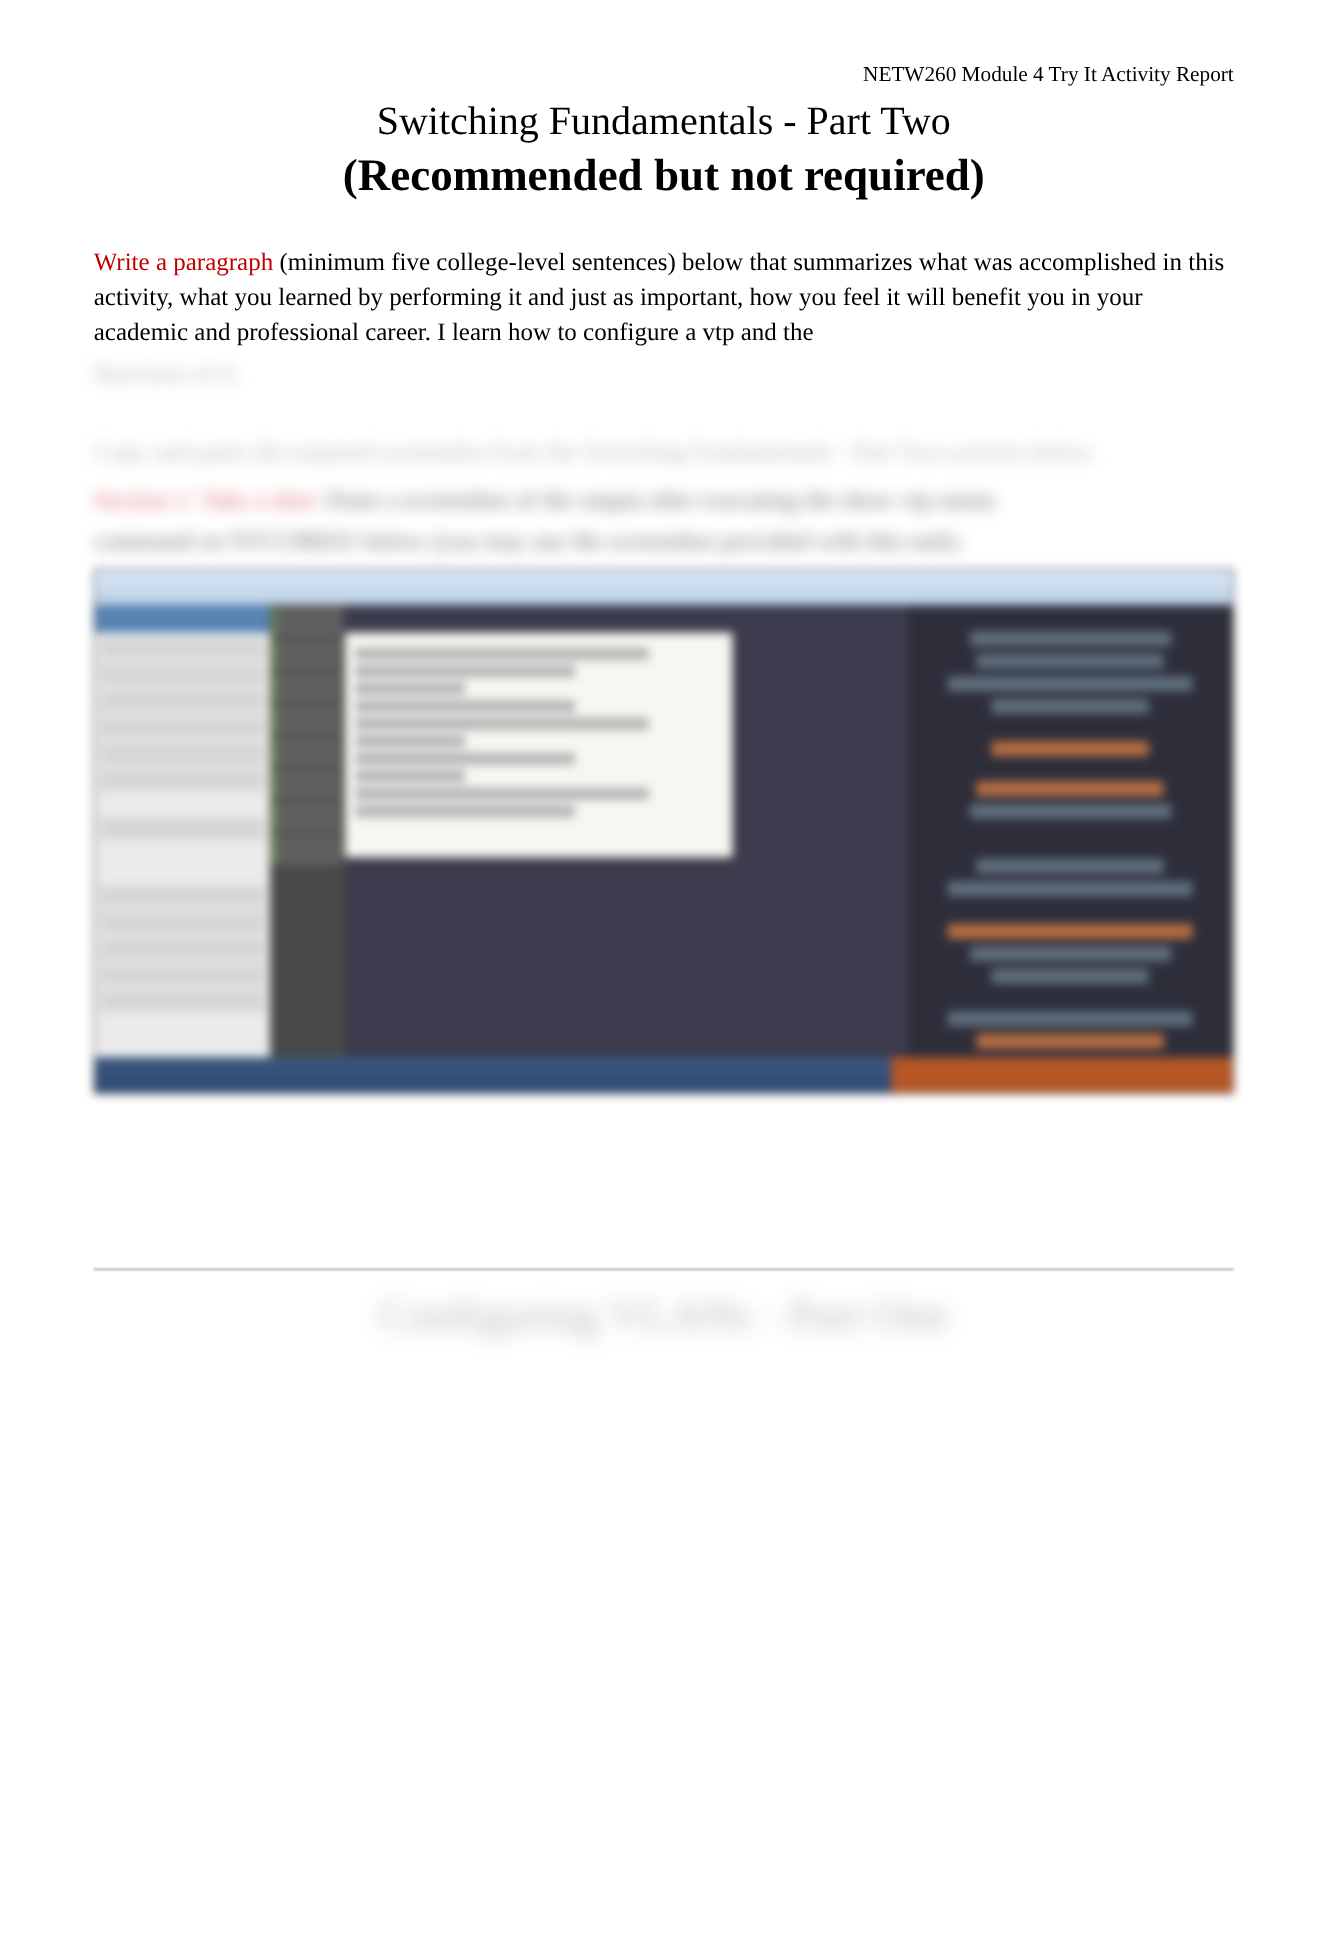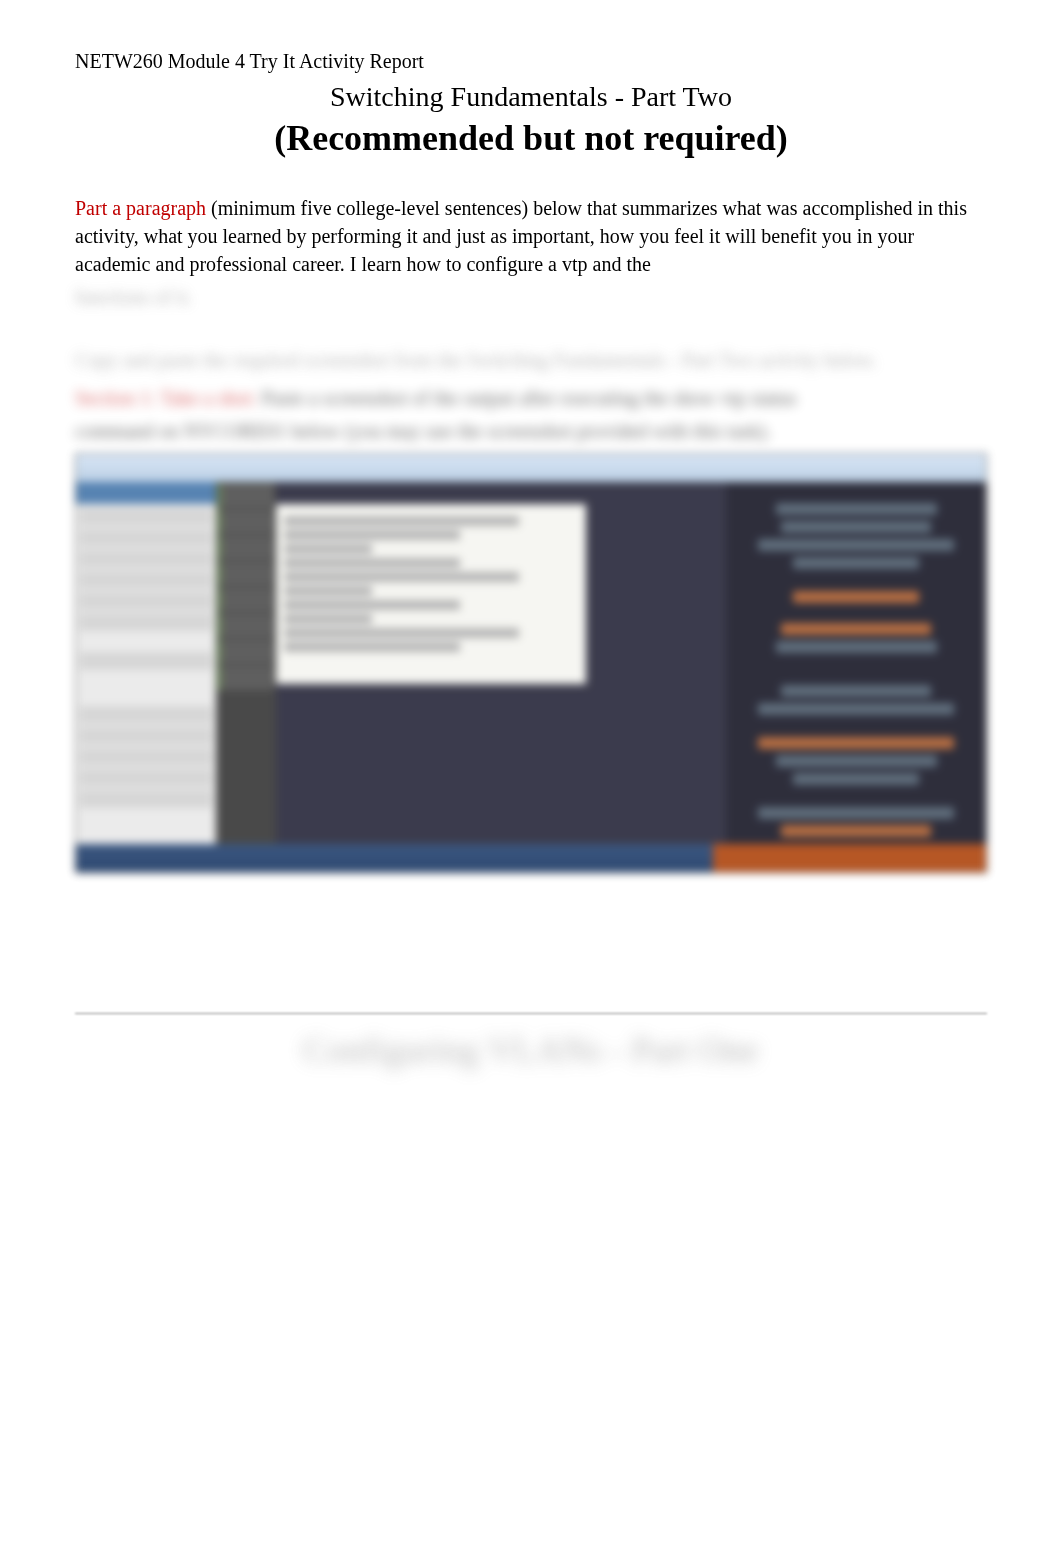--- a/index.html
+++ b/index.html
@@ -9,28 +9,28 @@
     }
     body {
       font-family: Georgia, 'Times New Roman', serif;
       background: #ffffff;
       width: 1062px;
       margin: 0 auto;
       padding: 50px 75px;
       color: #000;
     }
     .header-line {
-      text-align: left;
-      font-size: 20px;
+      text-align: right;
+      font-size: 17px;
       margin-bottom: 8px;
       font-family: Georgia, serif;
     }
     .title {
       text-align: center;
-      font-size: 28px;
+      font-size: 32px;
       font-weight: normal;
       margin-bottom: 4px;
       font-family: Georgia, serif;
     }
     .subtitle {
       text-align: center;
       font-size: 36px;
       font-weight: bold;
       margin-bottom: 35px;
       font-family: Georgia, serif;
@@ -182,21 +182,21 @@
     }
   </style>
 </head>
 <body>
 
 <div class="header-line">NETW260 Module 4 Try It Activity Report</div>
 <div class="title">Switching Fundamentals - Part Two</div>
 <div class="subtitle">(Recommended but not required)</div>
 
 <p class="instruction-paragraph">
-  <span class="red-text">Part a paragraph</span>
+  <span class="red-text">Write a paragraph</span>
   <span> (minimum five college-level sentences) below that summarizes what was accomplished in this activity, what you learned by performing it and just as important, how you feel it will benefit you in your academic and professional career. I learn how to configure a vtp and the</span>
 </p>
 <p class="blurred-line blurred-section">functions of it.</p>
 
 <p class="blurred-line2 blurred-section">Copy and paste the required screenshot from the   Switching Fundamentals - Part Two   activity below.</p>
 
 <p class="section-label blurred-section">
   <span class="red-text">Section 1:</span>
   <span class="red-text">Take a shot:</span>
   <span>Paste a screenshot of the output after executing the   show vtp status</span>

